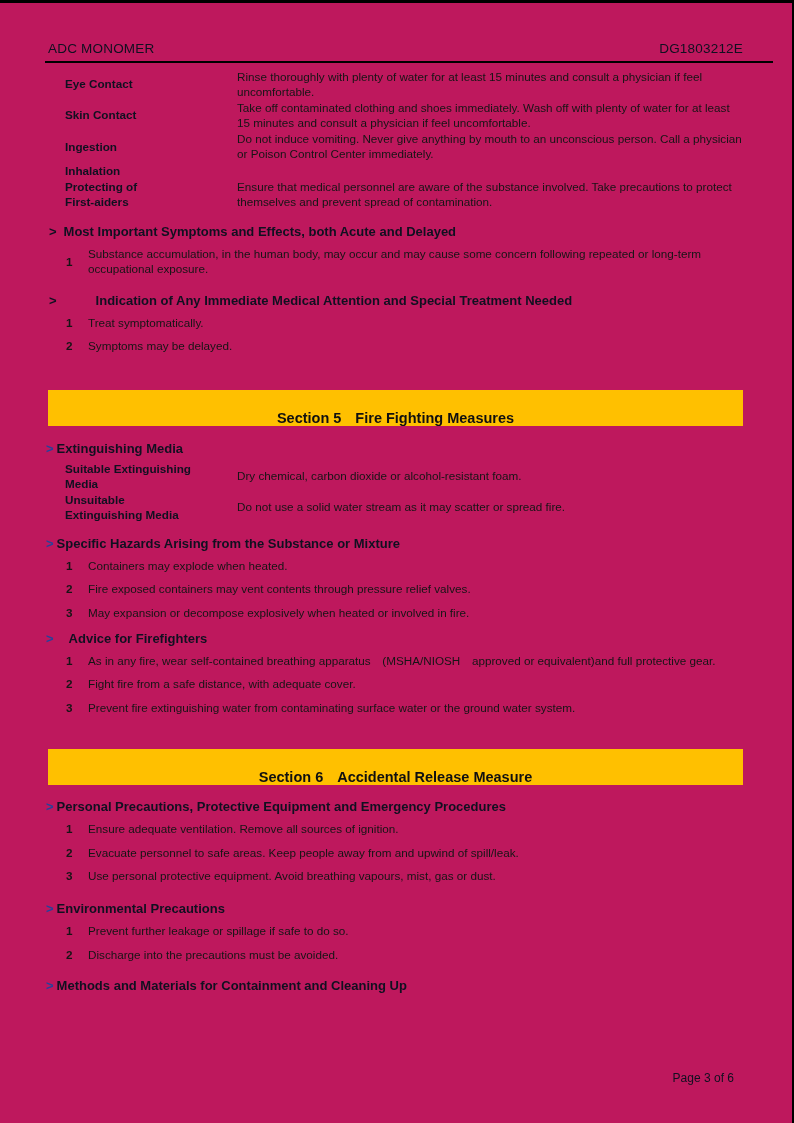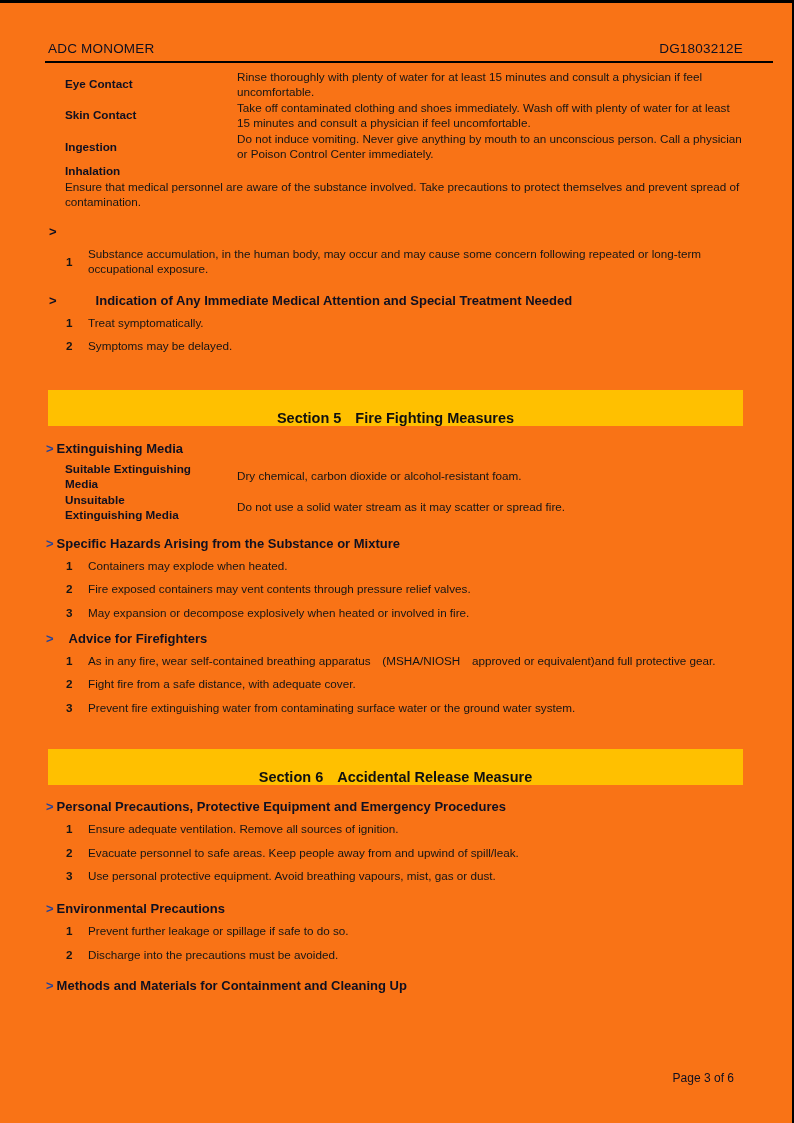--- a/index.html
+++ b/index.html
@@ -7,21 +7,21 @@
     --blue:#24439B;
     --ink:#151515;
   }
   html,body{margin:0;padding:0;background:#ffffff;}
   .page{
     position:relative;
     width:794px;height:1123px;
     box-sizing:border-box;
     border-top:3px solid #000;
     border-right:2px solid #000;
-    background:#f97316;
+    background:#be185d;
     font-family:"Liberation Sans", sans-serif;
     color:var(--ink);
     overflow:hidden;
   }
   .content{margin:0 49px 0 48px;}
   
   .hdr{margin-top:38px;display:flex;justify-content:space-between;align-items:baseline;
        font-size:13.5px;letter-spacing:.2px;color:#101020;}
   .hdr-rule{border:none;border-top:2.5px solid #000;margin:5px 19px 0 45px;}
   
@@ -74,26 +74,29 @@
         <div class="kv-val">Take off contaminated clothing and shoes immediately. Wash off with plenty of water for at least 15 minutes and consult a physician if feel uncomfortable.</div>
       </div>
       <div class="kv-row">
         <div class="kv-label">Ingestion</div>
         <div class="kv-val">Do not induce vomiting. Never give anything by mouth to an unconscious person. Call a physician or Poison Control Center immediately.</div>
       </div>
       <div class="kv-row">
         <div class="kv-label">Inhalation</div>
       </div>
       <div class="kv-row">
+        <div class="kv-label">Protecting of
+First-aiders</div>
         <div class="kv-val">Ensure that medical personnel are aware of the substance involved. Take precautions to protect themselves and prevent spread of contamination.</div>
       </div>
     </div>
 
     <div class="h1">
       <span class="arr-black"></span>
+      <span>Most Important Symptoms and Effects, both Acute and Delayed</span>
     </div>
     <div class="list">
       <div class="li">
         <span class="num">1</span>
         <span class="txt">Substance accumulation, in the human body, may occur and may cause some concern following repeated or long-term occupational exposure.</span>
       </div>
     </div>
 
     <div class="h1" style="margin-top:16px;gap:32px;">
       <span class="arr-black"></span>

